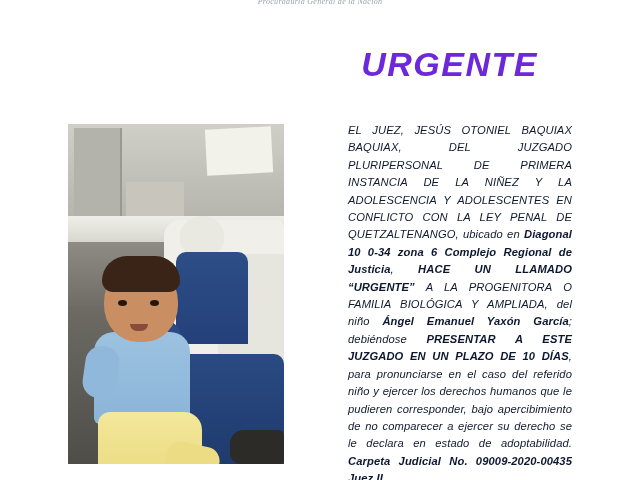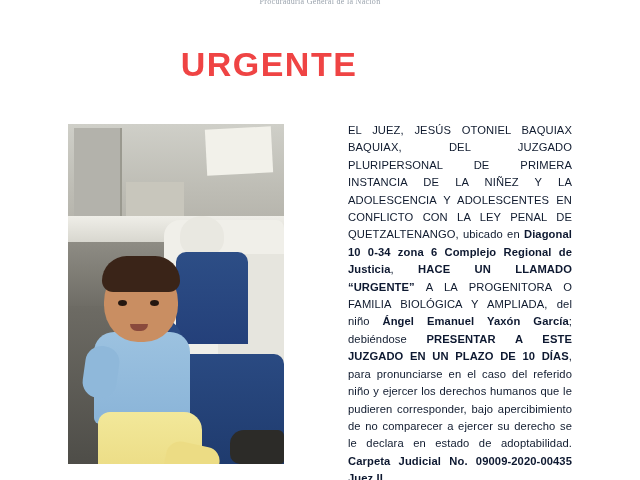--- a/index.html
+++ b/index.html
@@ -13,20 +13,21 @@
     font-family: "Liberation Sans", sans-serif;
     overflow: hidden;
     position: relative;
   }
 
   .page {
     position: relative;
     width: 640px;
     height: 480px;
     background: #ffffff;
+    font-style: italic;
   }
 
   
   .org-header {
     position: absolute;
     top: -4px;
     left: 0;
     width: 640px;
     text-align: center;
     font-size: 8px;
@@ -38,24 +39,24 @@
     height: 12px;
     line-height: 12px;
   }
 
   
   .title {
     position: absolute;
     top: 22px;
     left: 0;
     width: 538px;
-    text-align: center;
+    text-align: right;
     font-size: 34px;
     font-weight: bold;
-    color: #ef4444;
+    color: #6d28d9;
     letter-spacing: 1.5px;
     font-family: "Liberation Sans", sans-serif;
   }
 
   
   .photo {
     position: absolute;
     left: 68px;
     top: 124px;
     width: 216px;

